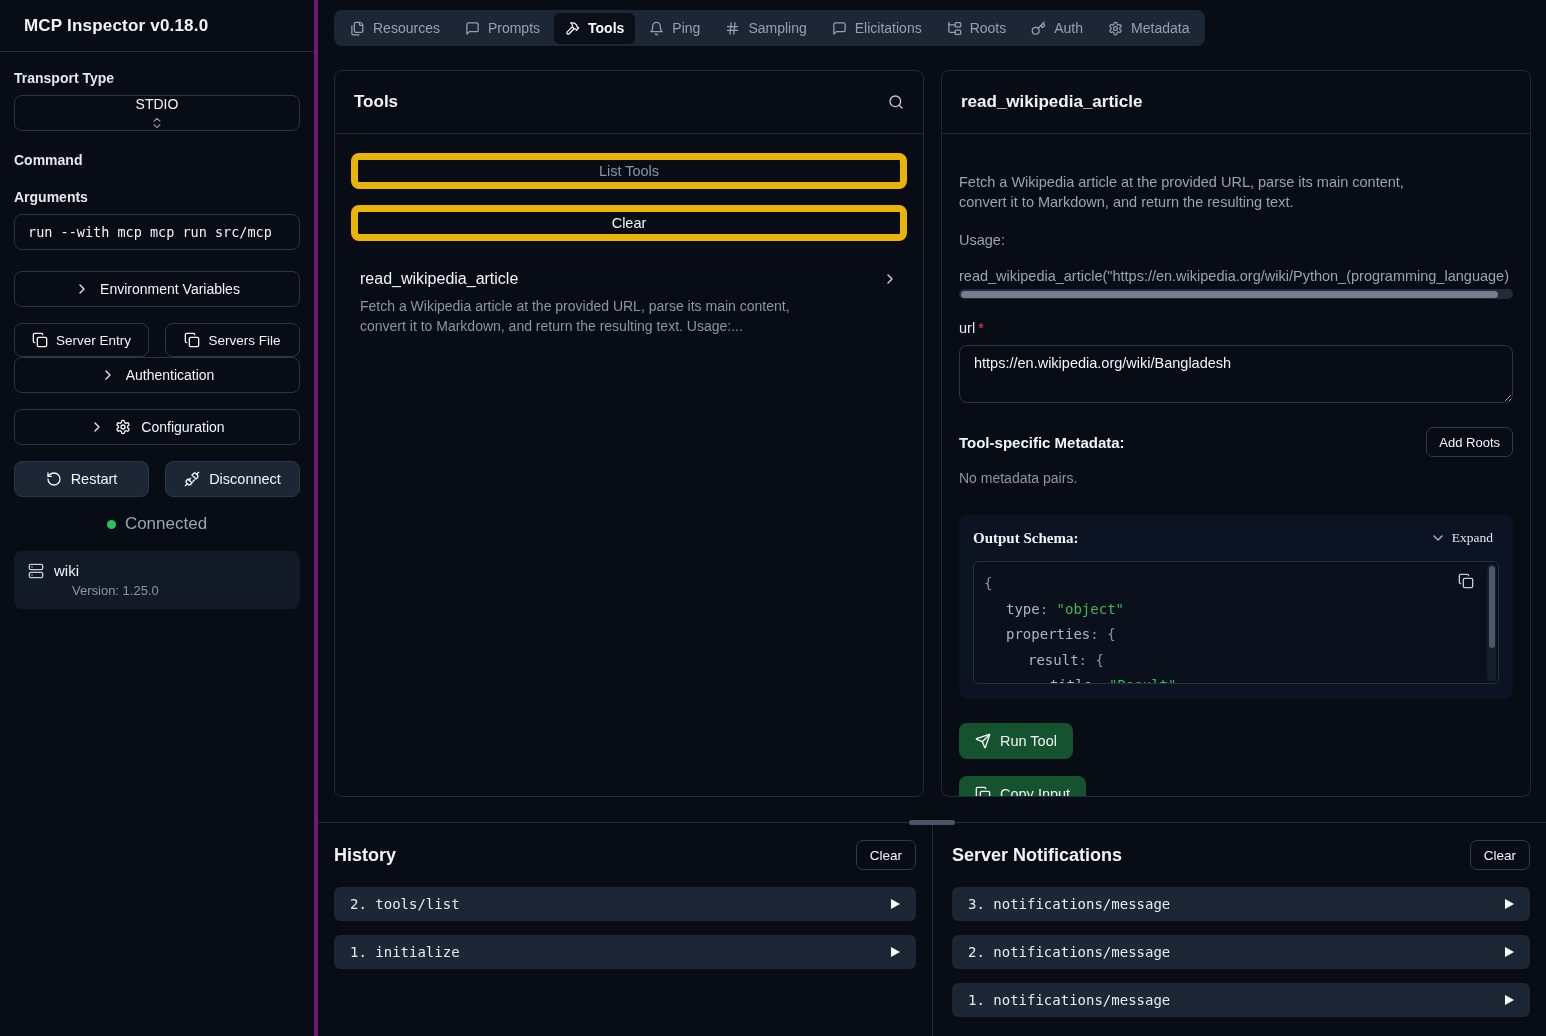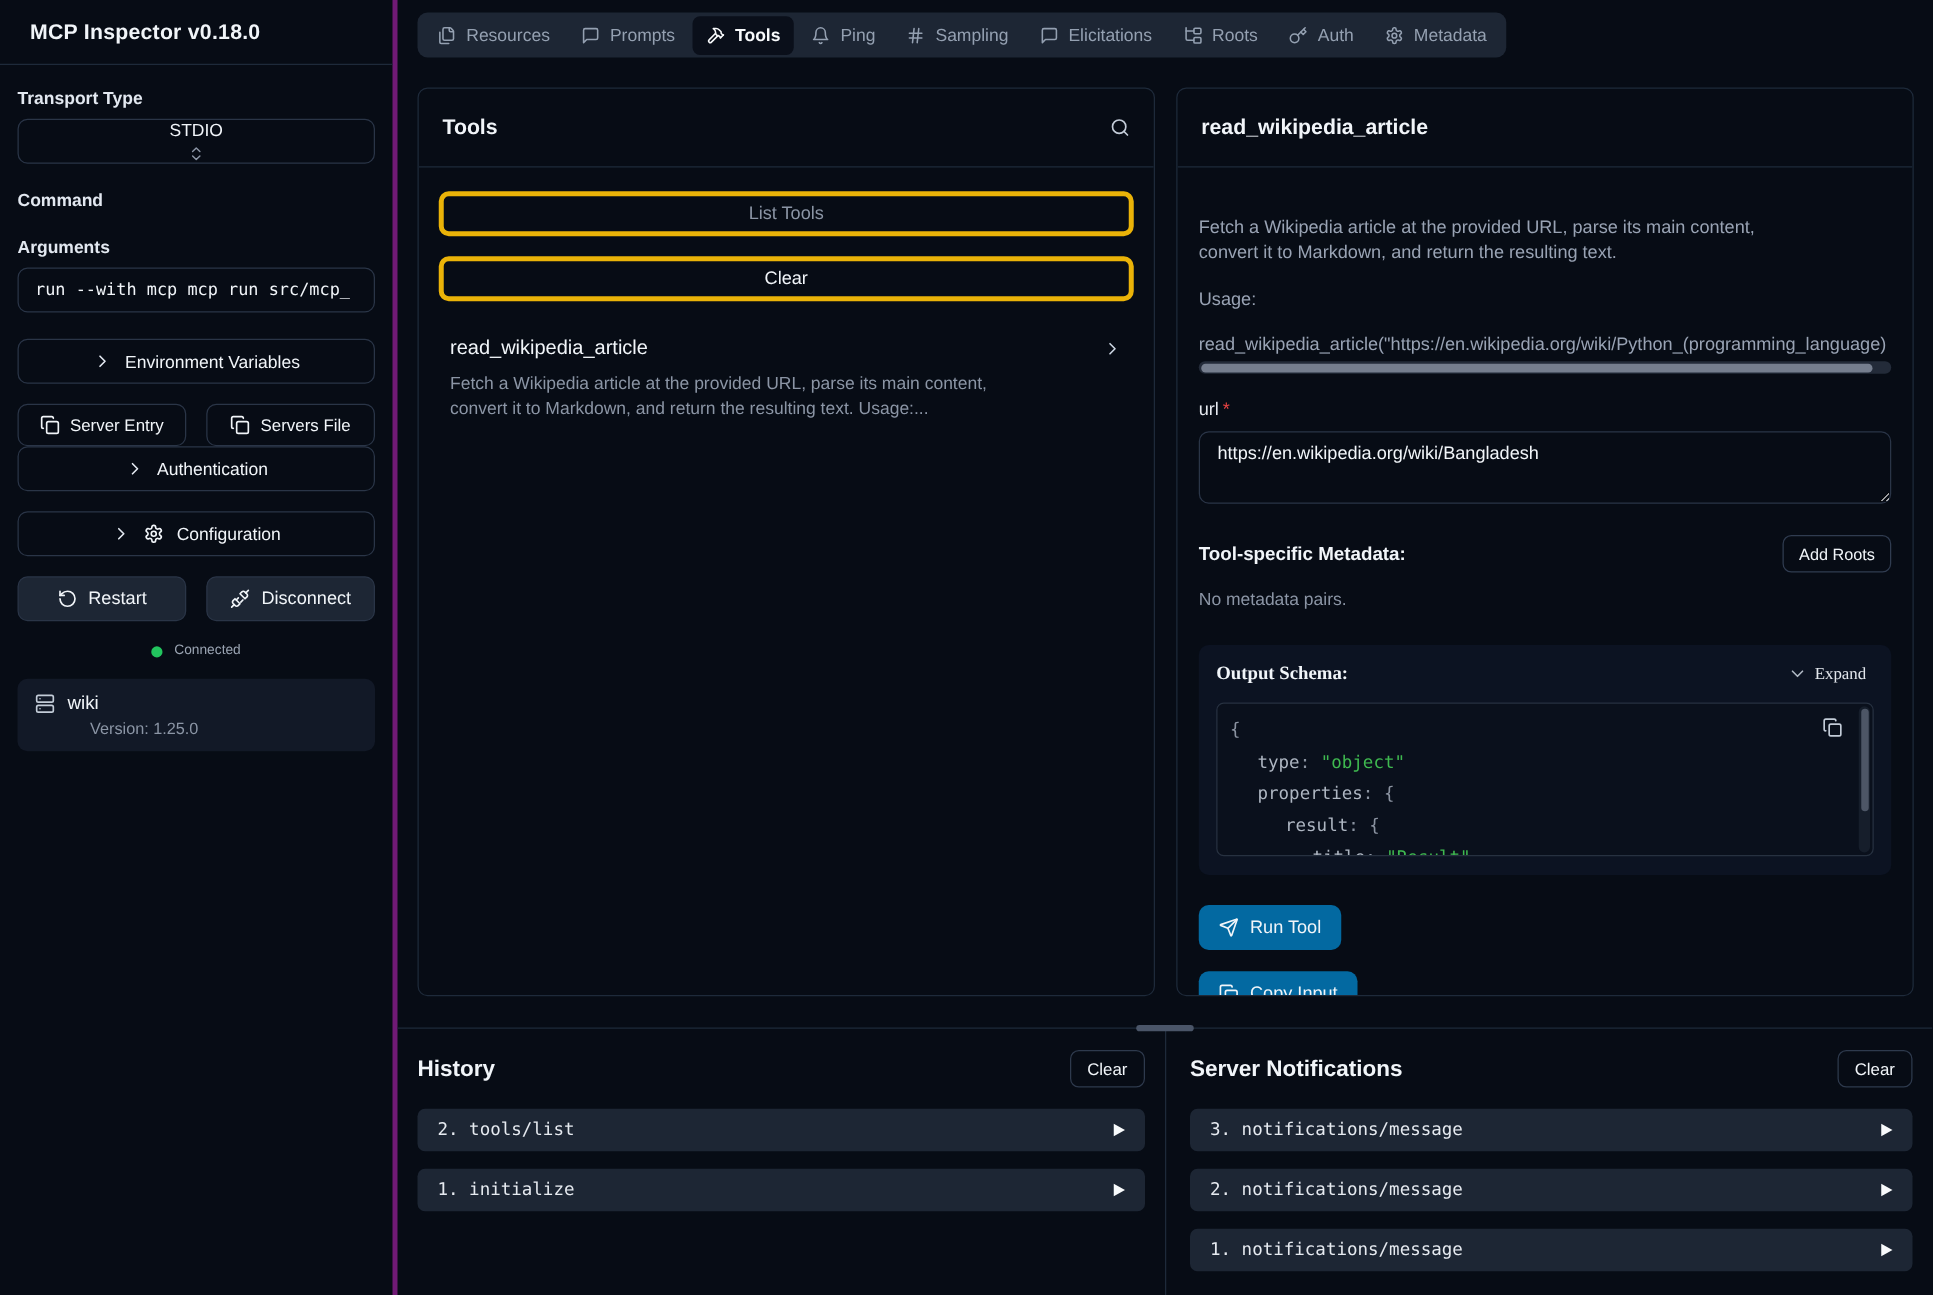--- a/index.html
+++ b/index.html
@@ -37,21 +37,21 @@
     flex:1; height:34px; border:1px solid #2a3547; background:transparent; border-radius:8px;
     color:#f1f5f9; font-size:13.5px; font-weight:500;
     display:flex; align-items:center; justify-content:center; gap:8px;
   }
   .action-row { display:flex; gap:16px; margin-top:0; }
   .btn-filled {
     flex:1; height:36px; background:#1d2634; border:1px solid #2a3547; border-radius:8px;
     color:#f1f5f9; font-size:14.5px; font-weight:500;
     display:flex; align-items:center; justify-content:center; gap:9px;
   }
-  .status { display:flex; align-items:flex-end; justify-content:center; gap:9px; margin:17px 0; color:#9aa4b2; font-size:11px; }
+  .status { display:flex; align-items:center; justify-content:center; gap:9px; margin:17px 0; color:#9aa4b2; font-size:17px; }
   .dot { width:9px; height:9px; border-radius:50%; background:#22c55e; }
   .server-card { background:#121927; border-radius:8px; padding:11px 14px; }
   .server-name-row { display:flex; align-items:center; gap:10px; font-size:15px; font-weight:500; color:#f1f5f9; }
   .server-version { color:#8b95a5; font-size:13px; margin-top:4px;margin-left:44px; }
 
   
   .main { flex:1; display:flex; flex-direction:column; min-width:0; }
   .tabbar {
     margin:10px 15px 0 16px; height:36px; background:#1d2634; border-radius:8px;
     display:flex; align-items:center; padding:0 5px; width:fit-content; gap:3px;
@@ -64,21 +64,21 @@
   .tab svg { flex:none; }
 
   .content-row { display:flex; gap:17px; padding:24px 15px 0 16px; }
   .panel { width:590px; height:727px; border:1px solid #1e2a3a; border-radius:8px; overflow:hidden; }
   .panel-header { height:63px; border-bottom:1px solid #1e2a3a; display:flex; align-items:center; justify-content:space-between; padding:0 19px; }
   .panel-title { font-size:17px; font-weight:700; }
   .icon-btn { background:none; border:none; color:#c3ccd8; display:flex; align-items:center; cursor:pointer; padding:0; }
 
   .tools-body { padding:19px 16px; }
   .list-btn {
-    width:100%; height:36px; border:4px solid #eab308; background:transparent; border-radius:8px;
+    width:100%; height:36px; border:7px solid #eab308; background:transparent; border-radius:8px;
     font-size:14.5px; margin-bottom:16px; font-family:inherit;
   }
   .list-btn.dim { color:#8b95a5; }
   .list-btn.lit { color:#f1f5f9; }
   .tool-item { padding:13px 9px 0; cursor:pointer; }
   .tool-item-top { display:flex; justify-content:space-between; align-items:center; }
   .tool-name { font-size:16px; color:#f1f5f9; }
   .tool-chev { color:#cbd5e1; display:flex; }
   .tool-desc { margin-top:8px; color:#8b95a5; font-size:14px; line-height:20px; width:468px; }
 
@@ -109,21 +109,21 @@
   .c-key { color:#aeb6c2; }
   .c-punct { color:#8b93a1; }
   .c-string { color:#3fb950; }
   .copy-btn { position:absolute; top:11px; right:24px; }
   .vscroll { position:absolute; top:2px; right:2px; bottom:2px; width:9px; background:#161e2b; border-radius:5px; }
   .vthumb { position:absolute; top:2px; left:1.5px; width:6px; height:82px; background:#4d5666; border-radius:3px; }
   .run-row { margin-top:24px; }
   .copy-row { margin-top:17px; }
   .btn-dark {
     display:inline-flex; align-items:center; gap:9px; height:36px; padding:0 16px;
-    background:#0369a1; border:none; border-radius:8px; color:#f1f5f9; font-size:14.5px; font-family:inherit; cursor:pointer;
+    background:#14532d; border:none; border-radius:8px; color:#f1f5f9; font-size:14.5px; font-family:inherit; cursor:pointer;
   }
 
   
   .bottom { margin-top:25px; border-top:1px solid #1e2a3a; flex:1; display:flex; position:relative; min-height:0; }
   .drag-handle { position:absolute; top:-3px; left:50%; transform:translateX(-50%); width:46px; height:5px; background:#4a5568; border-radius:3px; cursor:row-resize; }
   .bottom-col { padding:17px 16px 0; overflow:hidden; }
   .history-col { width:615px; border-right:1px solid #1e2a3a; }
   .notif-col { flex:1; padding-left:19px; }
   .col-head { display:flex; align-items:center; justify-content:space-between; margin-bottom:17px; }
   .col-title { font-size:18px; font-weight:700; }

